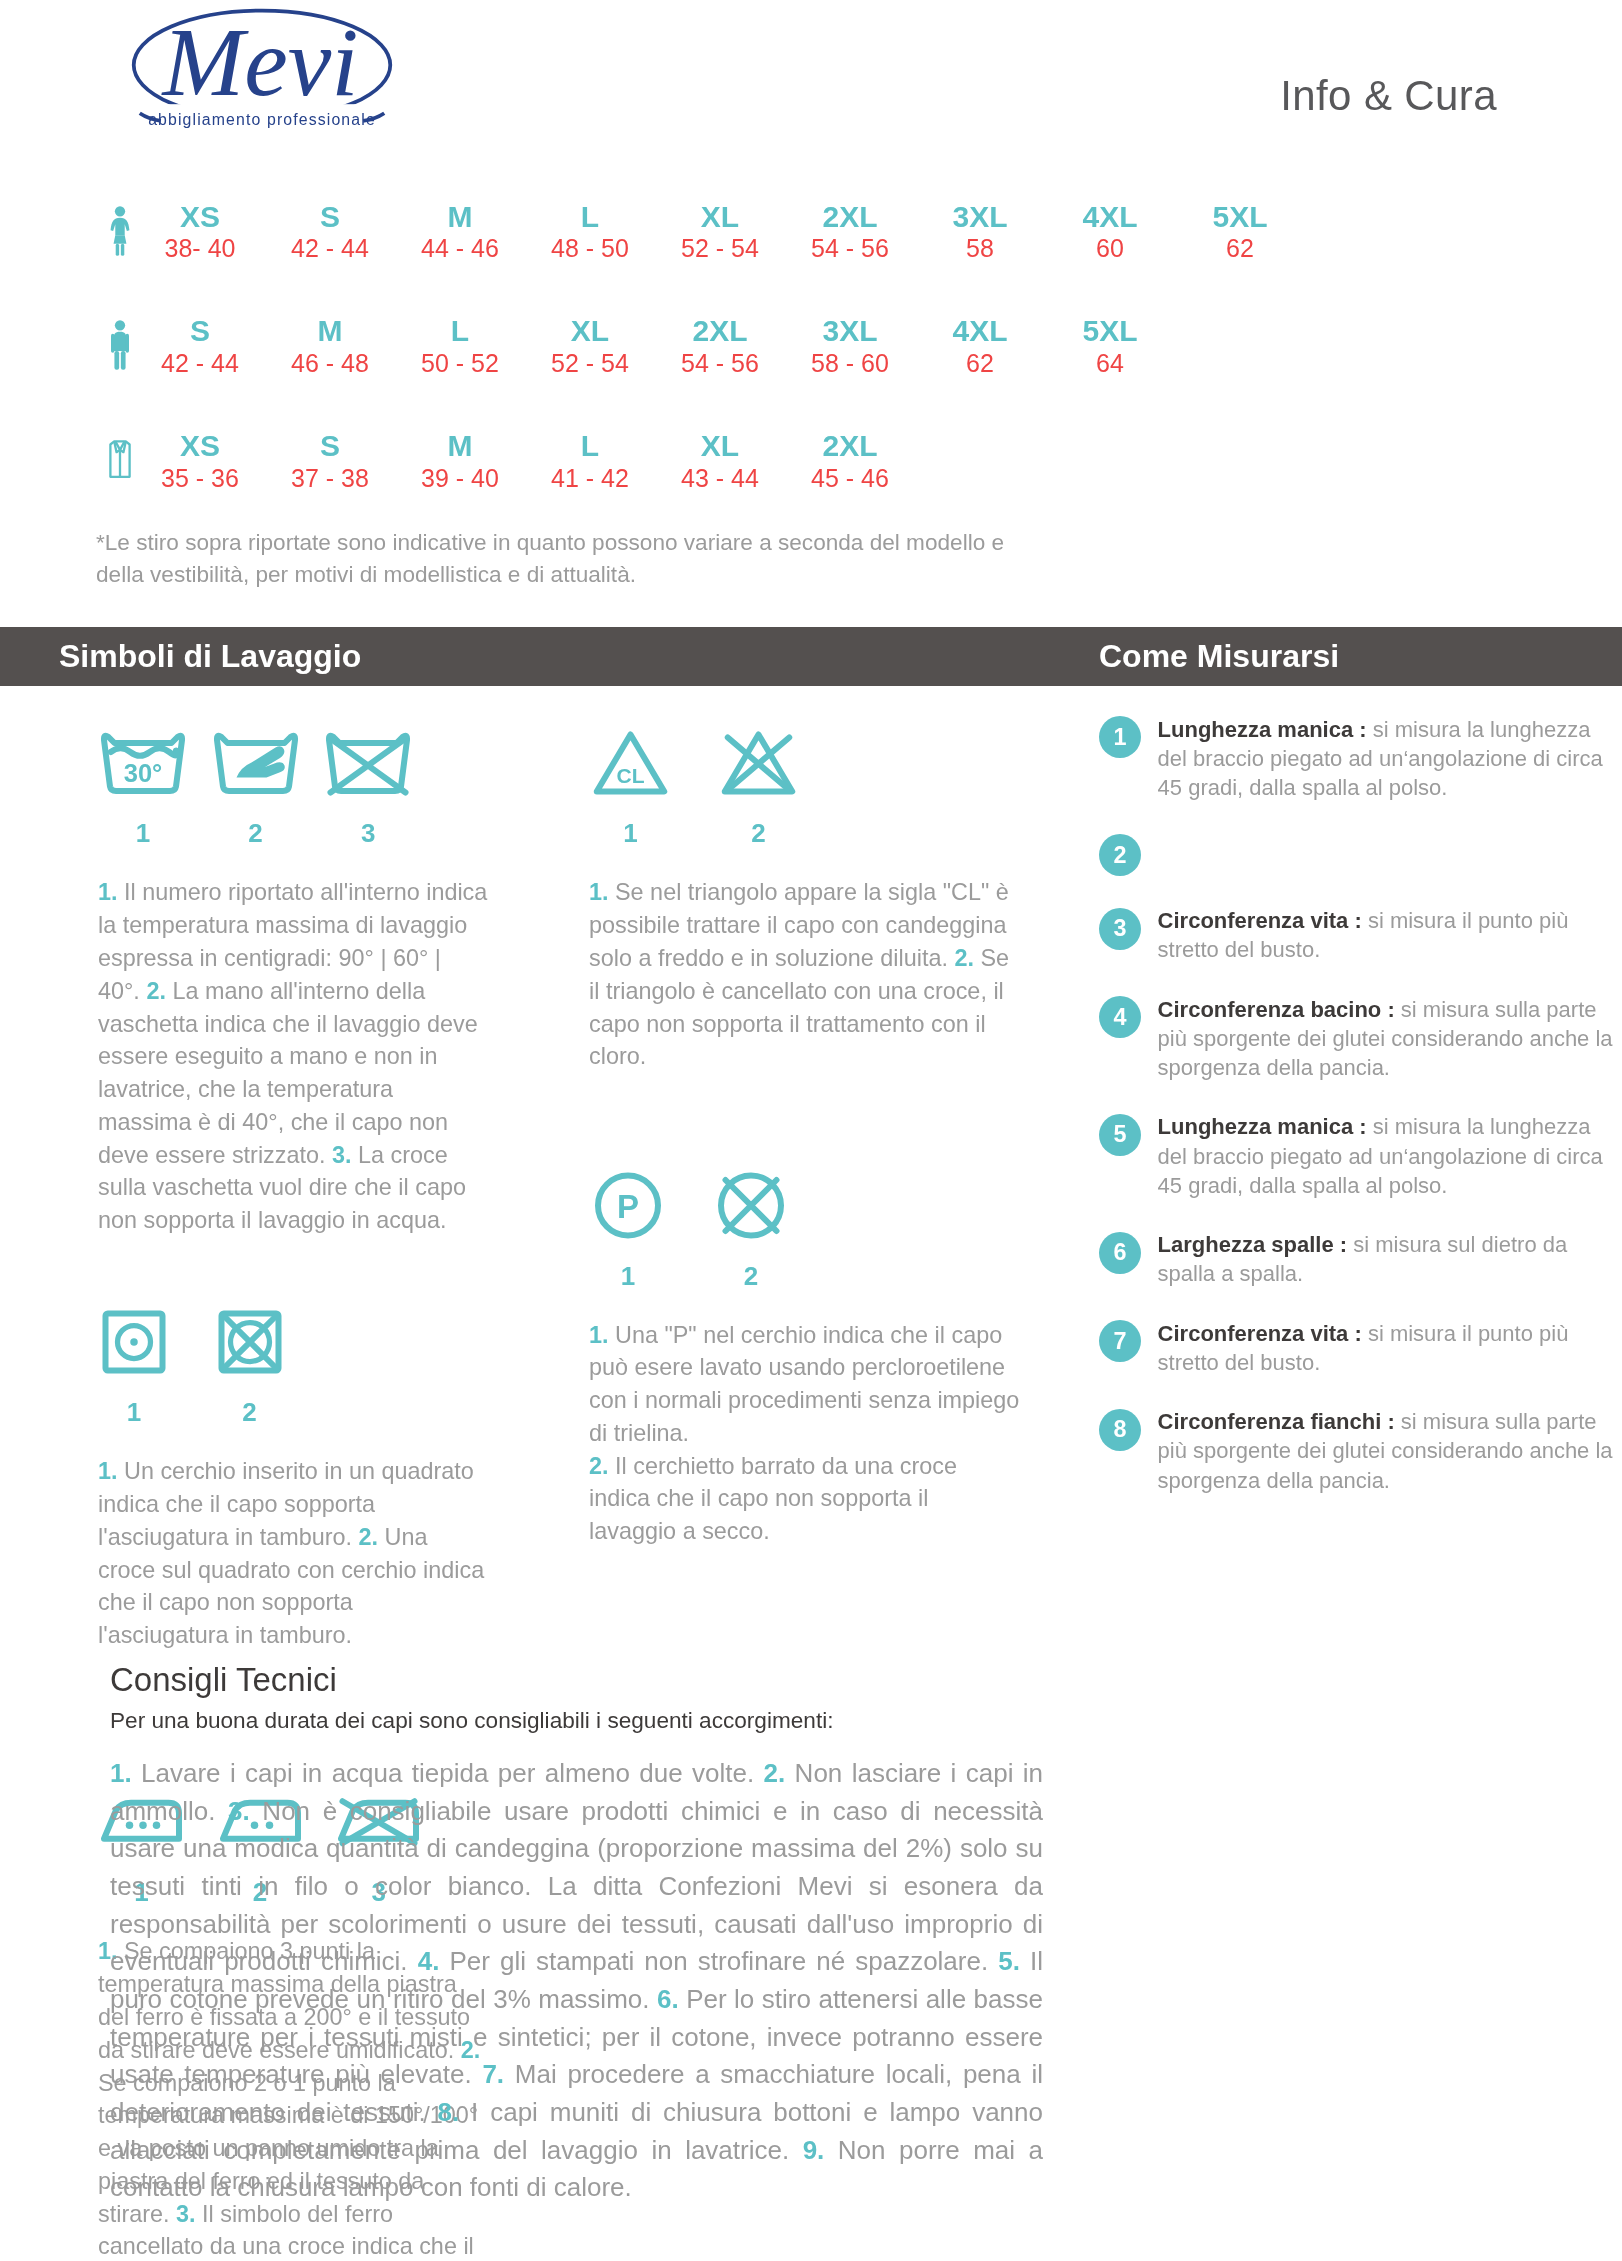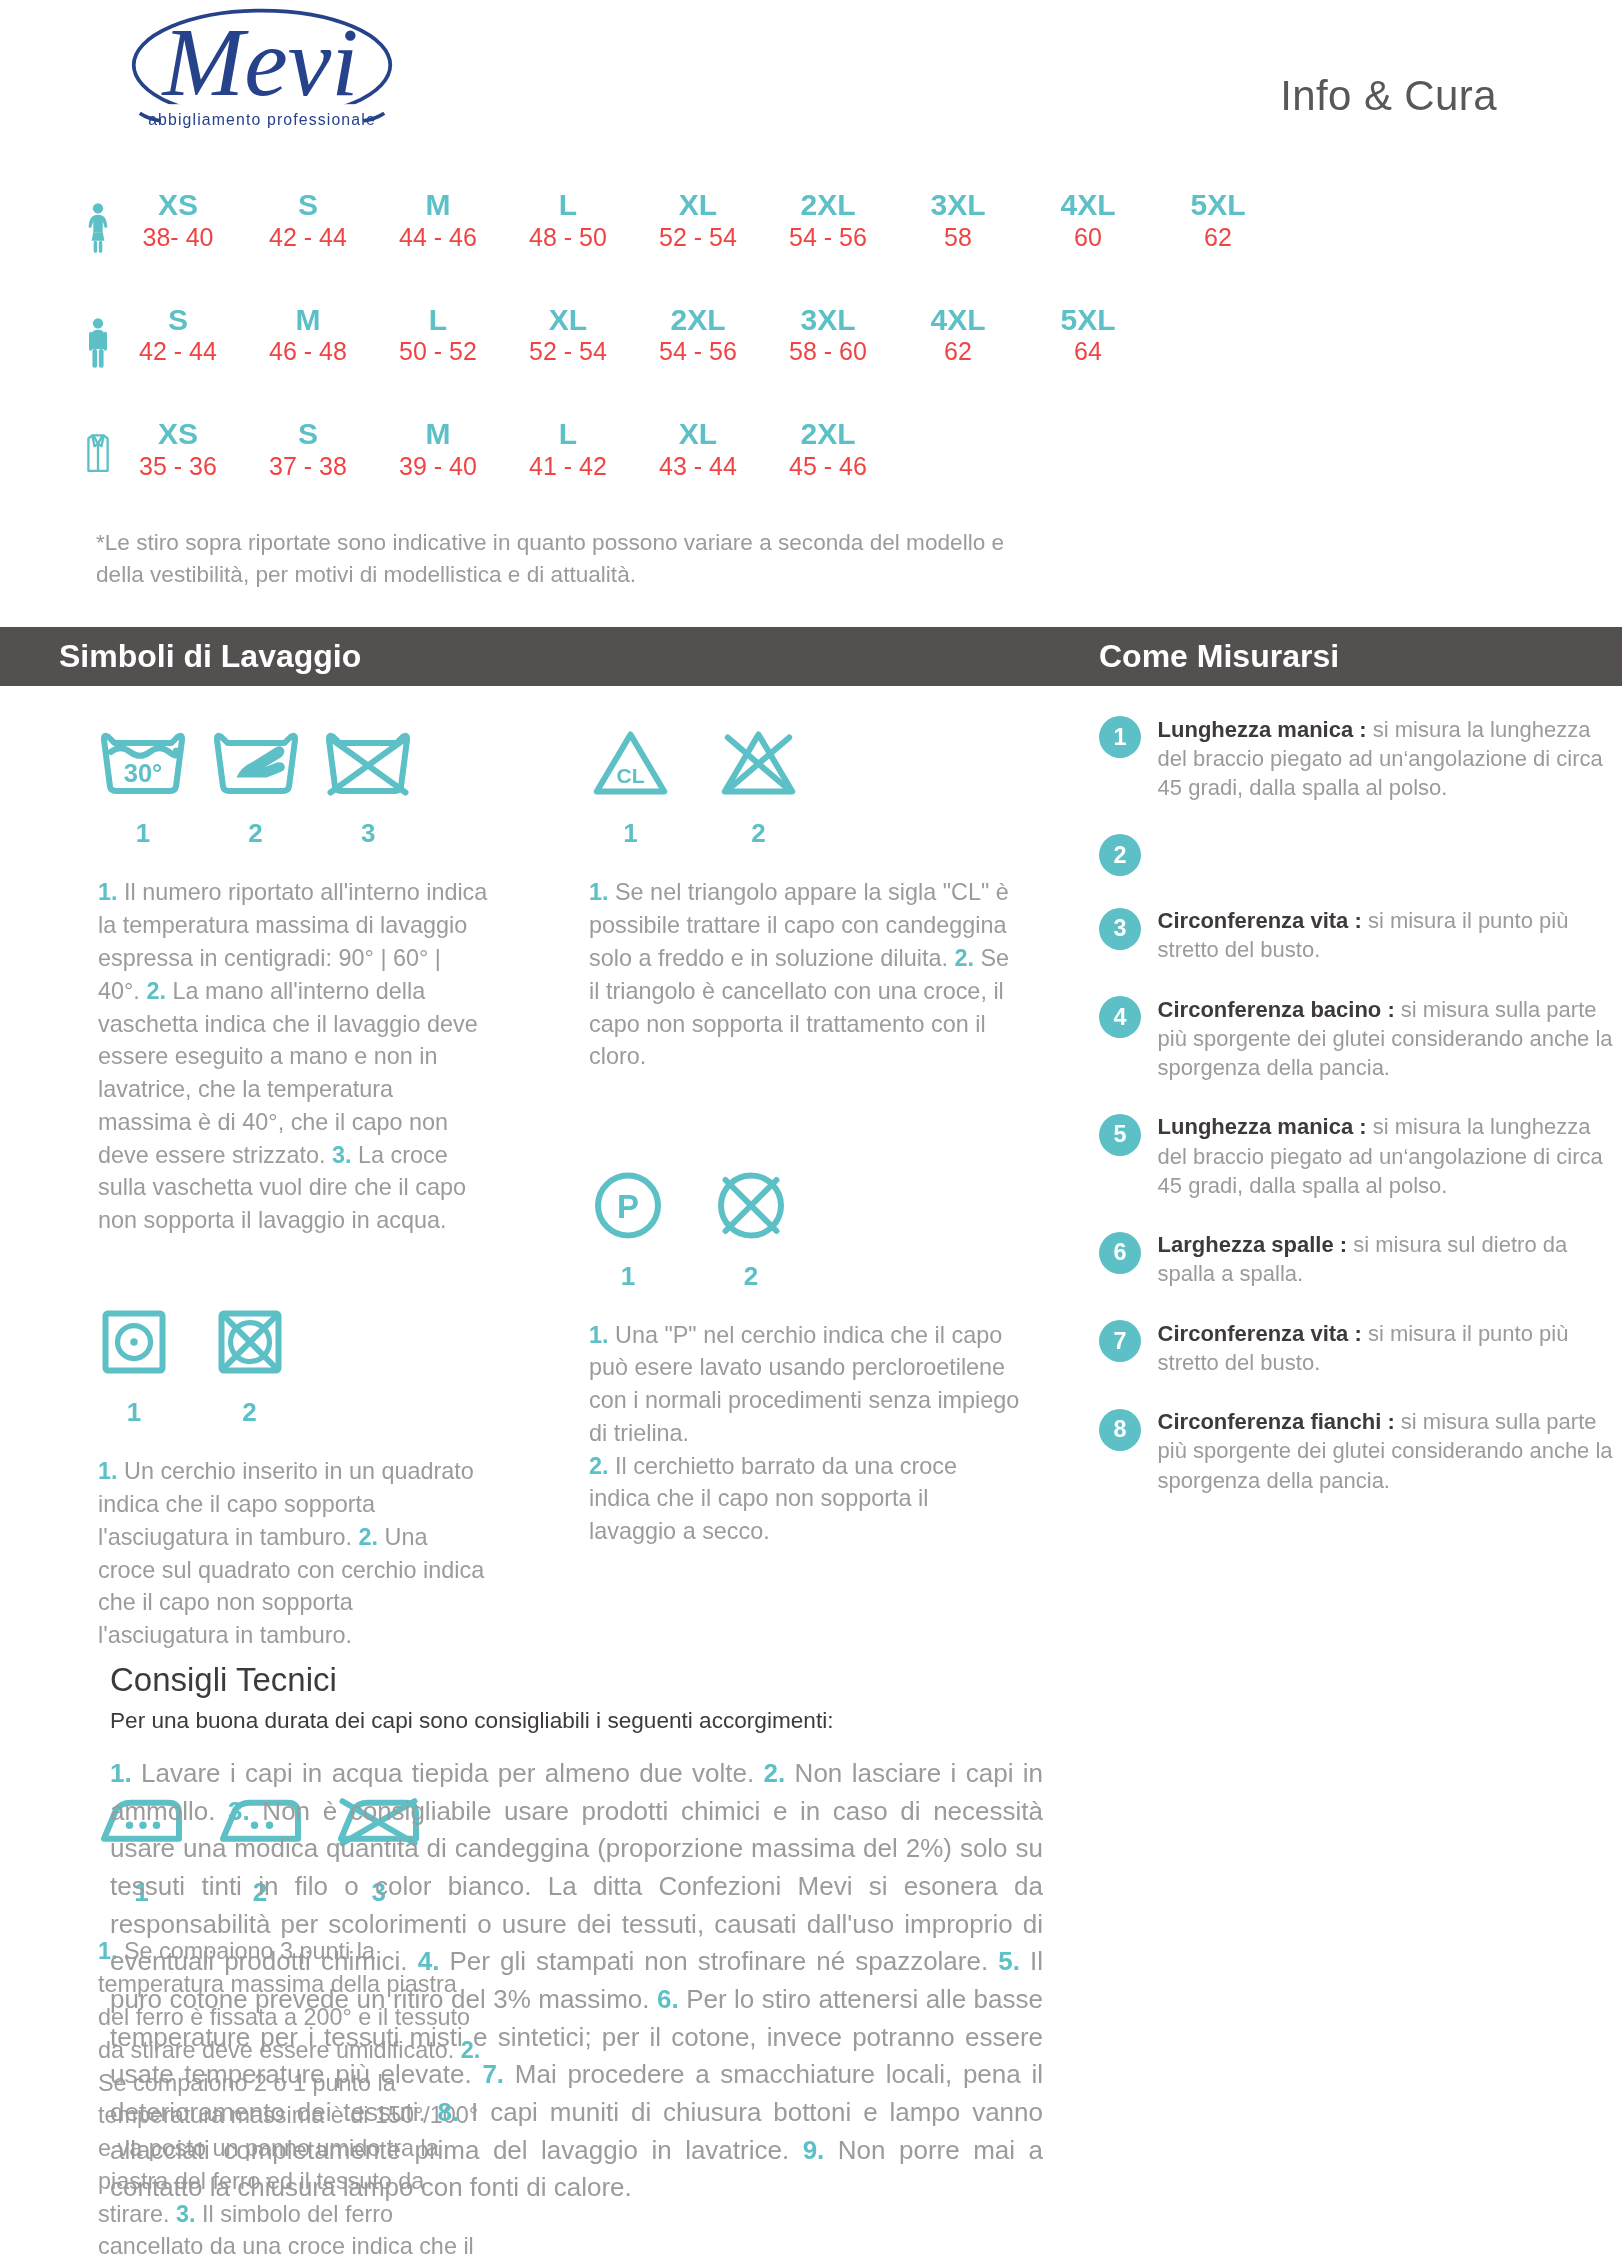--- a/index.html
+++ b/index.html
@@ -31,21 +31,21 @@
   }
   .bar .bar-title { font-size: 32px; font-weight: 600; letter-spacing: 0.2px; }
   .bar-taglie { width: 1622px; padding-left: 96px; }
   .bar-split { display: flex; width: 1622px; }
   .bar-left { background:#54504f; width: 1055px; padding-left: 59px; height: 59px; display:flex; align-items:center; }
   .bar-right { background:#54504f; width: 567px; padding-left: 44px; height: 59px; display:flex; align-items:center; }
   .bar-left .bar-title, .bar-right .bar-title { font-size: 32px; font-weight: 600; color:#fff; }
 
   
   .sizes { padding: 32px 0 0 0; }
-  .size-row { display: flex; align-items: flex-start; margin-bottom: 19.6px; position: relative; height: 95px; }
+  .size-row { display: flex; align-items: center; margin-bottom: 19.6px; position: relative; height: 95px; padding-left: 22px; }
   .size-icon { width: 113px; display:flex; justify-content:center; align-items:flex-start; padding-left: 83px; }
   .size-icon svg { display:block; }
   .size-cells { display: flex; padding-top: 6px; }
   .size-cell { width: 130px; text-align: center; }
   .size-cell .sz { font-size: 30px; font-weight: 700; color: #5cc0c6; line-height: 1.05; }
   .size-cell .rng { font-size: 25px; color: #ef4444; font-weight: 400; line-height: 1.35; }
 
   .note {
     margin: 13.6px 0 0 96px; width: 927px;
     font-size: 22.6px; line-height: 1.42; color: #9b9b9b;

